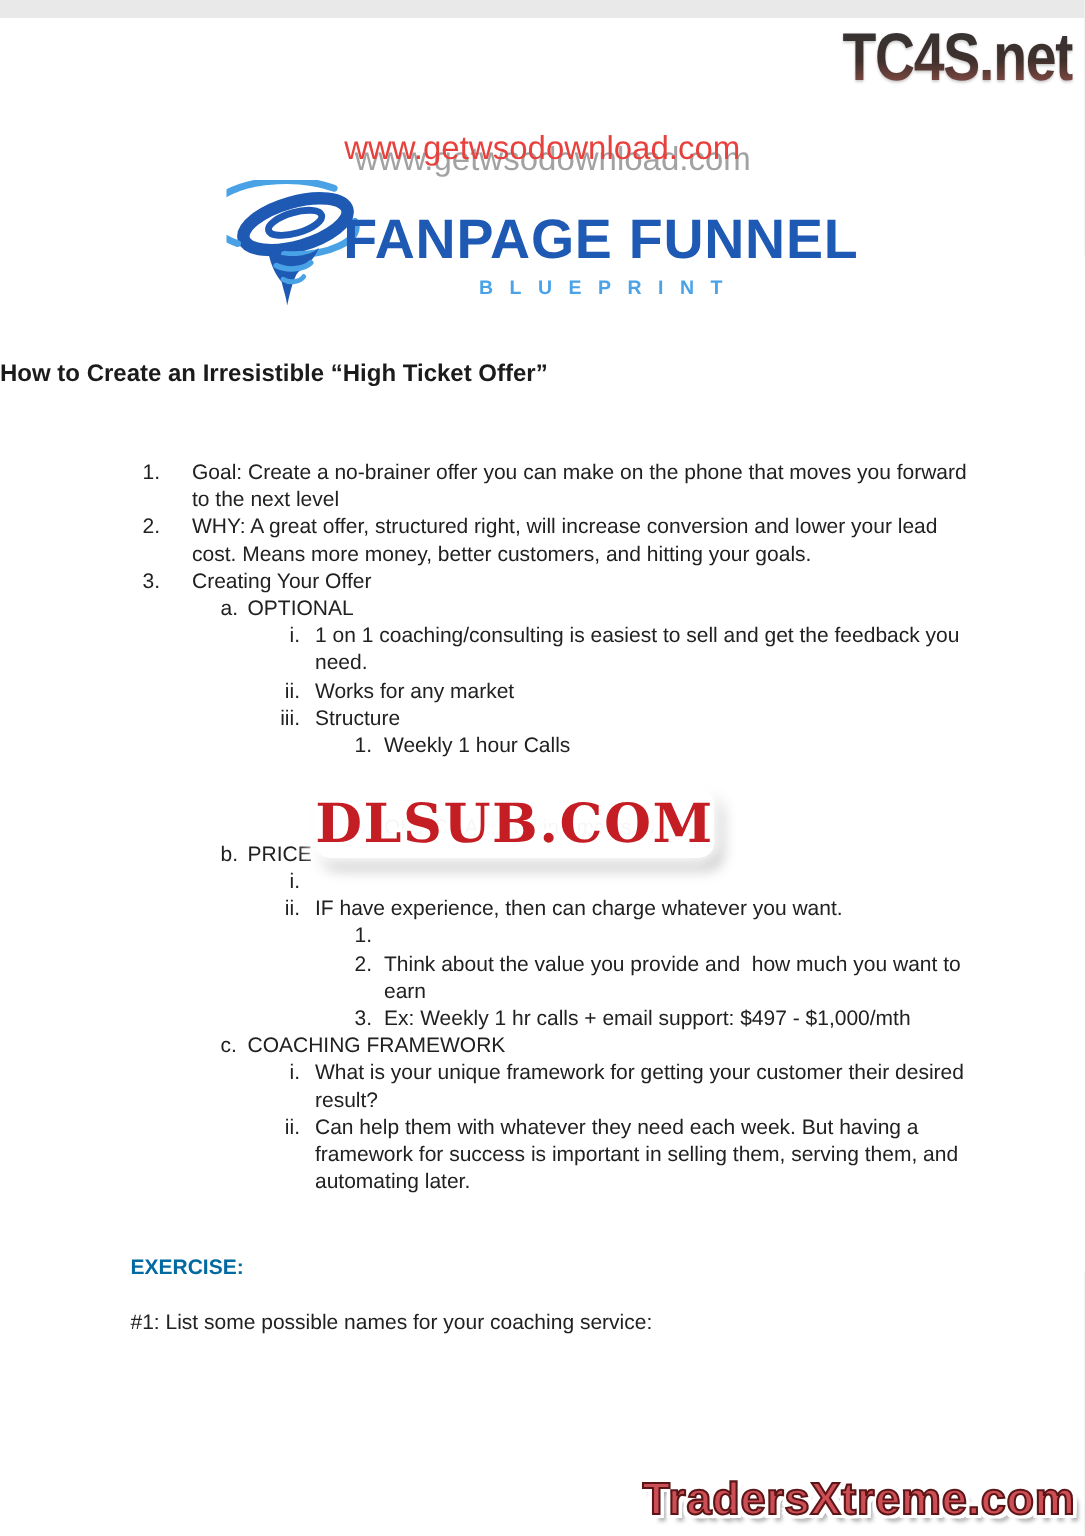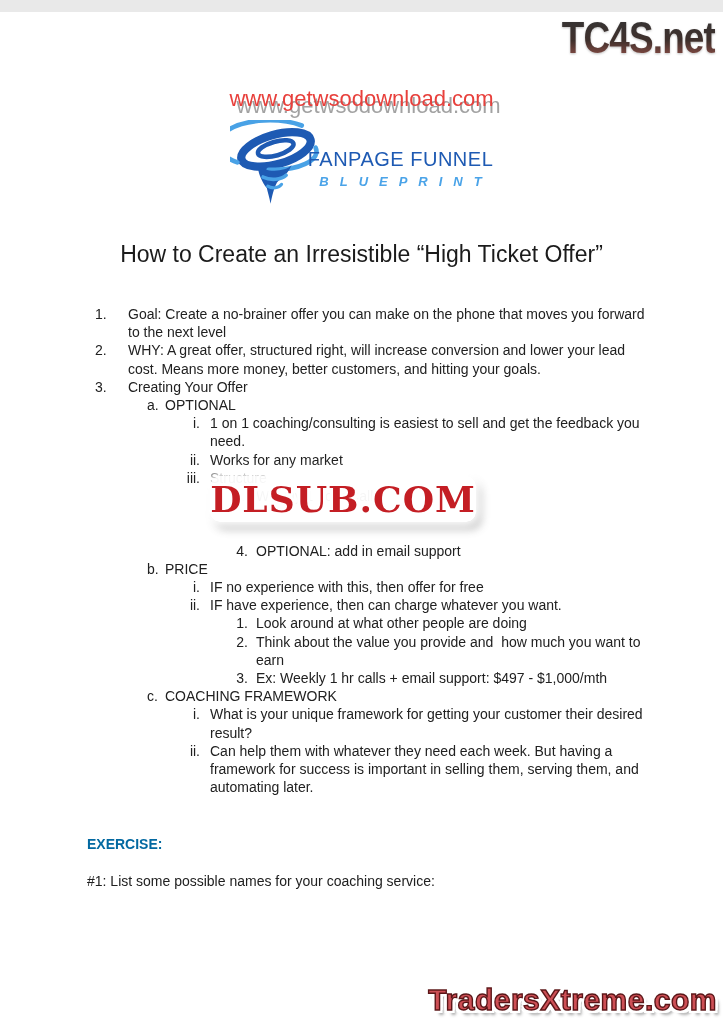--- a/index.html
+++ b/index.html
@@ -22,42 +22,42 @@
   
   .url-wrap{position:absolute; top:74px; left:0; width:100%; text-align:center;}
   .url-inner{position:relative; display:inline-block; font-size:22px;}
   .url-ghost{position:absolute; left:7px; top:7px; color:#a2a2a2; white-space:nowrap;}
   .url-red{position:relative; color:#e8403c; white-space:nowrap;}
 
   
   .logo{position:absolute; top:108px; left:0; width:100%;
         display:flex; justify-content:center; align-items:center;}
   .logo-text{display:flex; flex-direction:column; align-items:center; margin-left:-14px;}
-  .logo-brand{font-size:20px; font-weight:normal; color:#1e5ab3; letter-spacing:.5px; white-space:nowrap;}
+  .logo-brand{font-size:37px; font-weight:bold; color:#1e5ab3; letter-spacing:.5px; white-space:nowrap;}
   .logo-sub{font-size:13px; font-weight:bold; color:#4aa3e8; letter-spacing:11px;
-            margin-top:3px; margin-left:11px; white-space:nowrap;font-style:italic;}
-
-  
-  .doc-title{position:absolute; top:229px; left:0; width:100%; text-align:center;
-             font-size:23px; color:#1b1b1b; white-space:nowrap;}
+            margin-top:3px; margin-left:11px; white-space:nowrap;}
+
+  
+  .doc-title{position:absolute; top:229px; left:0; width:100%; 
+             font-size:16px; color:#1b1b1b; white-space:nowrap;font-weight:bold;}
 
   
   .outline{position:absolute; top:293px; left:95px; width:600px;
            font-size:14px; line-height:18.2px; color:#212121;}
   .orow{display:flex; align-items:flex-start; min-height:18.2px;}
   .marker{flex:0 0 auto; white-space:pre;}
   .otext{white-space:pre;}
   .lvl0 .marker{width:33px;}
   .lvl1{padding-left:52px;} .lvl1 .marker{width:18px;}
   .lvl2{padding-left:85px;} .lvl2 .marker{width:30px; text-align:right; padding-right:10px; box-sizing:border-box;}
   .lvl3{padding-left:129px;} .lvl3 .marker{width:32px; text-align:right; padding-right:8px; box-sizing:border-box;}
 
   
   .wm-center{
-    position:absolute; top:464px; left:210px; width:266px; height:46px;
+    position:absolute; top:514px; left:210px; width:266px; height:46px;
     display:flex; align-items:center; justify-content:center;
     background:rgba(255,255,255,.96); border-radius:10px;
     box-shadow:0 0 10px 5px rgba(255,255,255,.96), 5px 7px 9px rgba(90,90,90,.45);
   }
   .wm-center-text{
     font-family:"DejaVu Serif","Liberation Serif",serif;
     font-size:36px; font-weight:bold; color:#c41e24; letter-spacing:1px; white-space:nowrap;
     text-shadow:
       -2px -2px 0 #fff, 2px -2px 0 #fff, -2px 2px 0 #fff, 2px 2px 0 #fff,
       0 -3px 0 #fff, 0 3px 0 #fff, -3px 0 0 #fff, 3px 0 0 #fff;
@@ -164,29 +164,27 @@
       <div class="orow lvl3">
         <span class="marker">4.</span>
         <span class="otext">OPTIONAL: add in email support</span>
       </div>
       <div class="orow lvl1">
         <span class="marker">b.</span>
         <span class="otext">PRICE</span>
       </div>
       <div class="orow lvl2">
         <span class="marker">i.</span>
-        <span class="otext">IF no experience with this, then offer for free</span>
       </div>
       <div class="orow lvl2">
         <span class="marker">ii.</span>
         <span class="otext">IF have experience, then can charge whatever you want.</span>
       </div>
       <div class="orow lvl3">
         <span class="marker">1.</span>
-        <span class="otext">Look around at what other people are doing</span>
       </div>
       <div class="orow lvl3">
         <span class="marker">2.</span>
         <span class="otext">Think about the value you provide and  how much you want to
 earn</span>
       </div>
       <div class="orow lvl3">
         <span class="marker">3.</span>
         <span class="otext">Ex: Weekly 1 hr calls + email support: $497 - $1,000/mth</span>
       </div>

